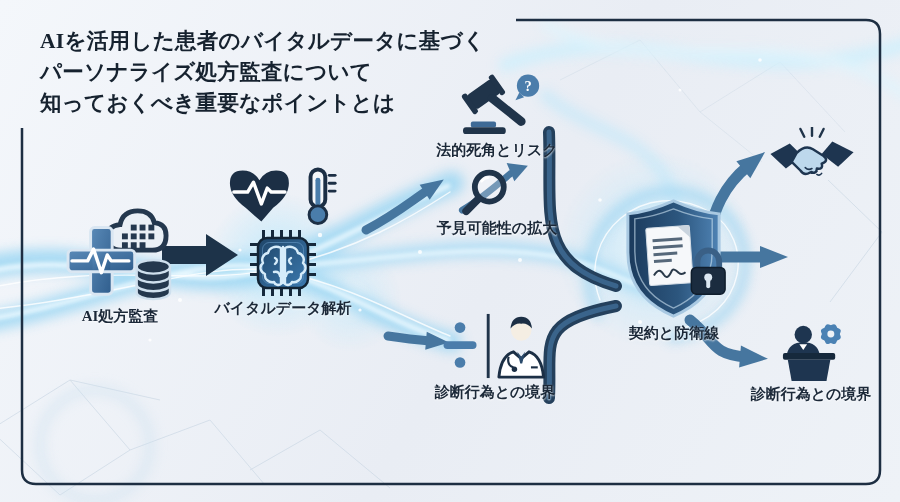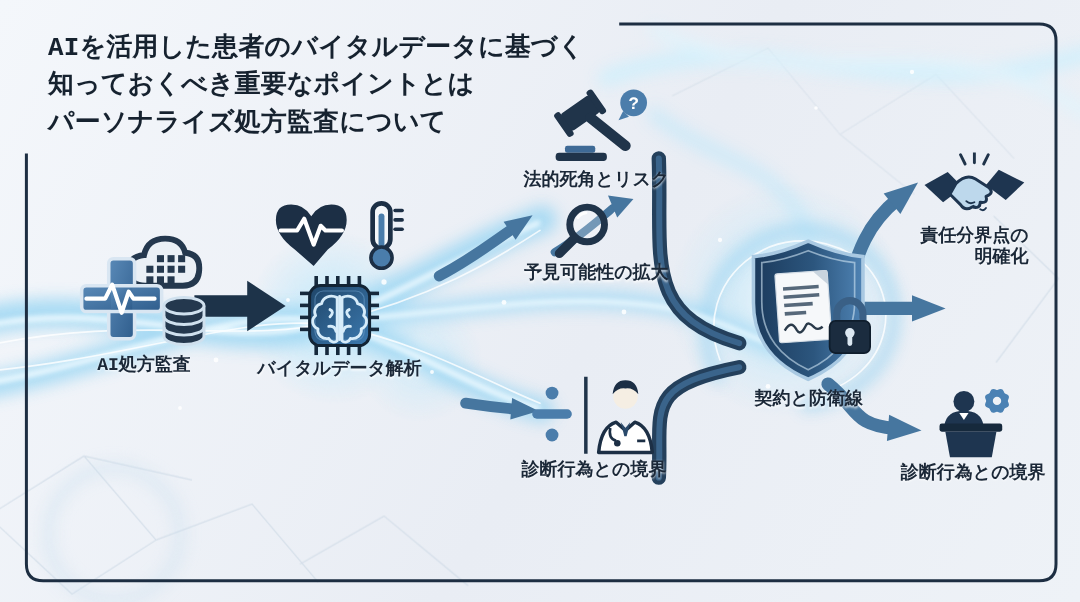--- a/index.html
+++ b/index.html
@@ -1,31 +1,31 @@
 <!DOCTYPE html>
 <html><head>
 <meta charset="utf-8">
 <style>
   html,body{margin:0;padding:0;}
   .canvas{
     position:relative;width:900px;height:502px;overflow:hidden;
     background:linear-gradient(120deg,#f4f7fb 0%,#e9edf4 55%,#eef2f7 100%);
-    font-family:Liberation Mono, monospace;
+    font-family:Liberation Serif, serif;
   }
   svg.bg{position:absolute;left:0;top:0;}
   .title{
     position:absolute;left:40px;top:26px;font-size:21.5px;font-weight:800;
     color:#16222f;line-height:31px;letter-spacing:.3px;
   }
   .node{position:absolute;display:flex;flex-direction:column;align-items:center;}
   .node .label{
-    font-size:15px;font-weight:700;color:#1b2838;text-align:right;margin-top:4px;
+    font-size:15px;font-weight:700;color:#1b2838;text-align:center;margin-top:4px;
     white-space:nowrap;text-shadow:0 1px 2px rgba(255,255,255,.85);line-height:17px;
   }
-  .n-source{left:50px;top:194px;width:140px}
+  .n-source{left:50px;top:206px;width:140px}
   .n-analysis{left:212px;top:166px;width:142px}
   .n-legal{left:430px;top:74px;width:134px}
   .n-foresight{left:430px;top:162px;width:134px}
   .n-boundary{left:428px;top:312px;width:134px}
   .n-defense{left:615px;top:197px;width:118px}
   .n-resp{left:756px;top:127px;width:112px}
   .n-rules{left:748px;top:226px;width:126px}
   .n-mgmt{left:742px;top:322px;width:138px}
 </style>
 </head>
@@ -118,22 +118,22 @@
 
     <g fill="none" stroke="#46769f" stroke-linecap="round">
       <path d="M690 274 C 714 246 704 202 748 166" stroke-width="11" marker-end="url(#ahs)"></path>
       <path d="M692 257 L 766 257" stroke-width="11" marker-end="url(#ahs)"></path>
       <path d="M690 320 C 716 341 710 354 746 357" stroke-width="11" marker-end="url(#ahs)"></path>
     </g>
   </svg>
 
   <header class="title">
     <div>AIを活用した患者のバイタルデータに基づく</div>
+    <div>パーソナライズ処方監査について</div>
     <div>知っておくべき重要なポイントとは</div>
-    <div>パーソナライズ処方監査について</div>
   </header>
 
   <div class="node n-source">
     <svg width="122" height="98" viewBox="0 0 122 100">
       <defs>
         <linearGradient id="crossGrad" x1="0" y1="0" x2="1" y2="1">
           <stop offset="0" stop-color="#5a8ab8"></stop>
             <stop offset="1" stop-color="#2f5d8c"></stop>
         </linearGradient>
       </defs>
@@ -302,24 +302,20 @@
           <line x1="45" y1="9" x2="45" y2="0"></line>
           <line x1="53" y1="10" x2="57" y2="2"></line>
       </g>
       <path d="M2 28 L22 17 L35 30 L18 43 Z" fill="#1e3550"></path>
       <path d="M88 26 L66 15 L55 28 L72 41 Z" fill="#1e3550"></path>
       <path d="M29 27 q9-9 17-4 l11 7 q6 5-2 8 q2 6-5 5 q0 6-7 4 q-6 4-10-2 l-9-9 z" fill="#bdd8ec" stroke="#1e3550" stroke-width="2.5" stroke-linejoin="round"></path>
       <g fill="none" stroke="#1e3550" stroke-width="1.6" stroke-linecap="round">
         <path d="M38 42 q3 3 7 1 M44 46 q3 2 6 0 M50 49 q3 2 5-1"></path>
       </g>
     </svg>
-    <div class="label">
-      <div>責任分界点の</div>
-      <div>明確化</div>
-    </div>
   </div>
 
 
   <div class="node n-mgmt">
     <svg width="82" height="60" viewBox="0 0 84 62">
       <g>
         <rect x="54" y="4" width="17" height="17" rx="3" fill="#4b82b4" transform="rotate(22.5 62.5 12.5)"></rect>
         <rect x="54" y="4" width="17" height="17" rx="3" fill="#4b82b4" transform="rotate(67.5 62.5 12.5)"></rect>
         <circle cx="62.5" cy="12.5" r="8.5" fill="#4b82b4"></circle>
         <circle cx="62.5" cy="12.5" r="3.6" fill="#eef2f6"></circle>

